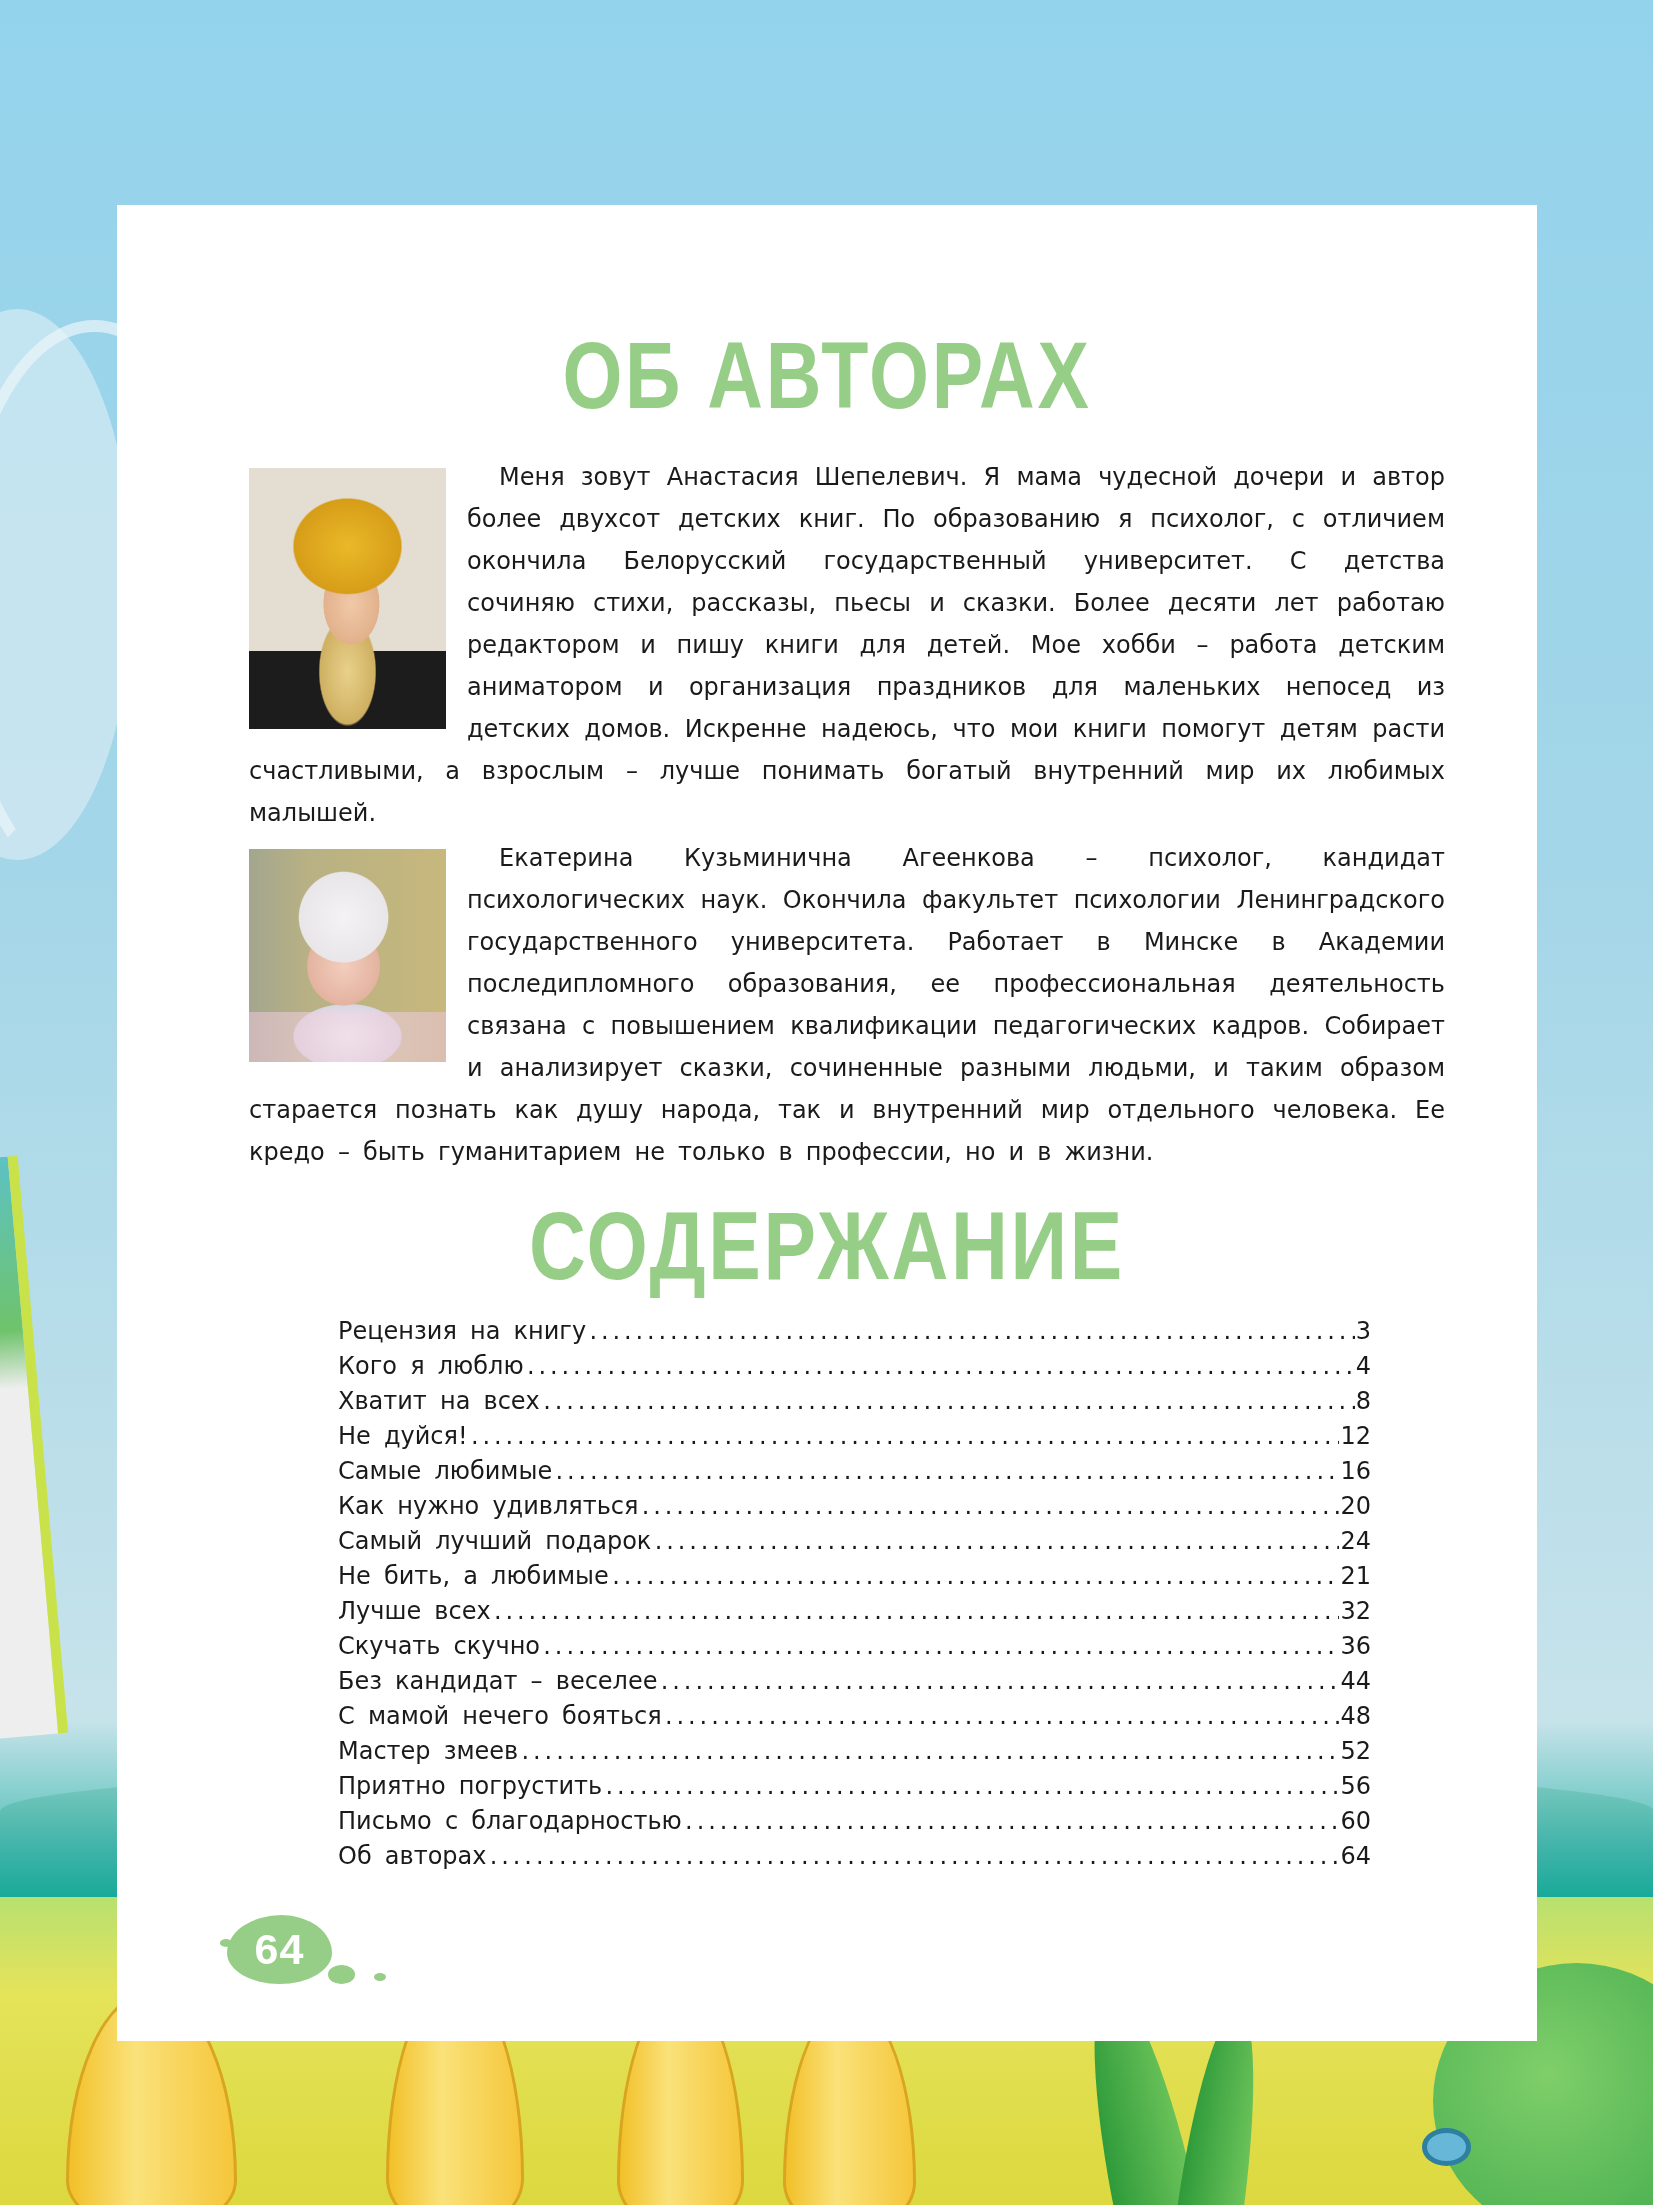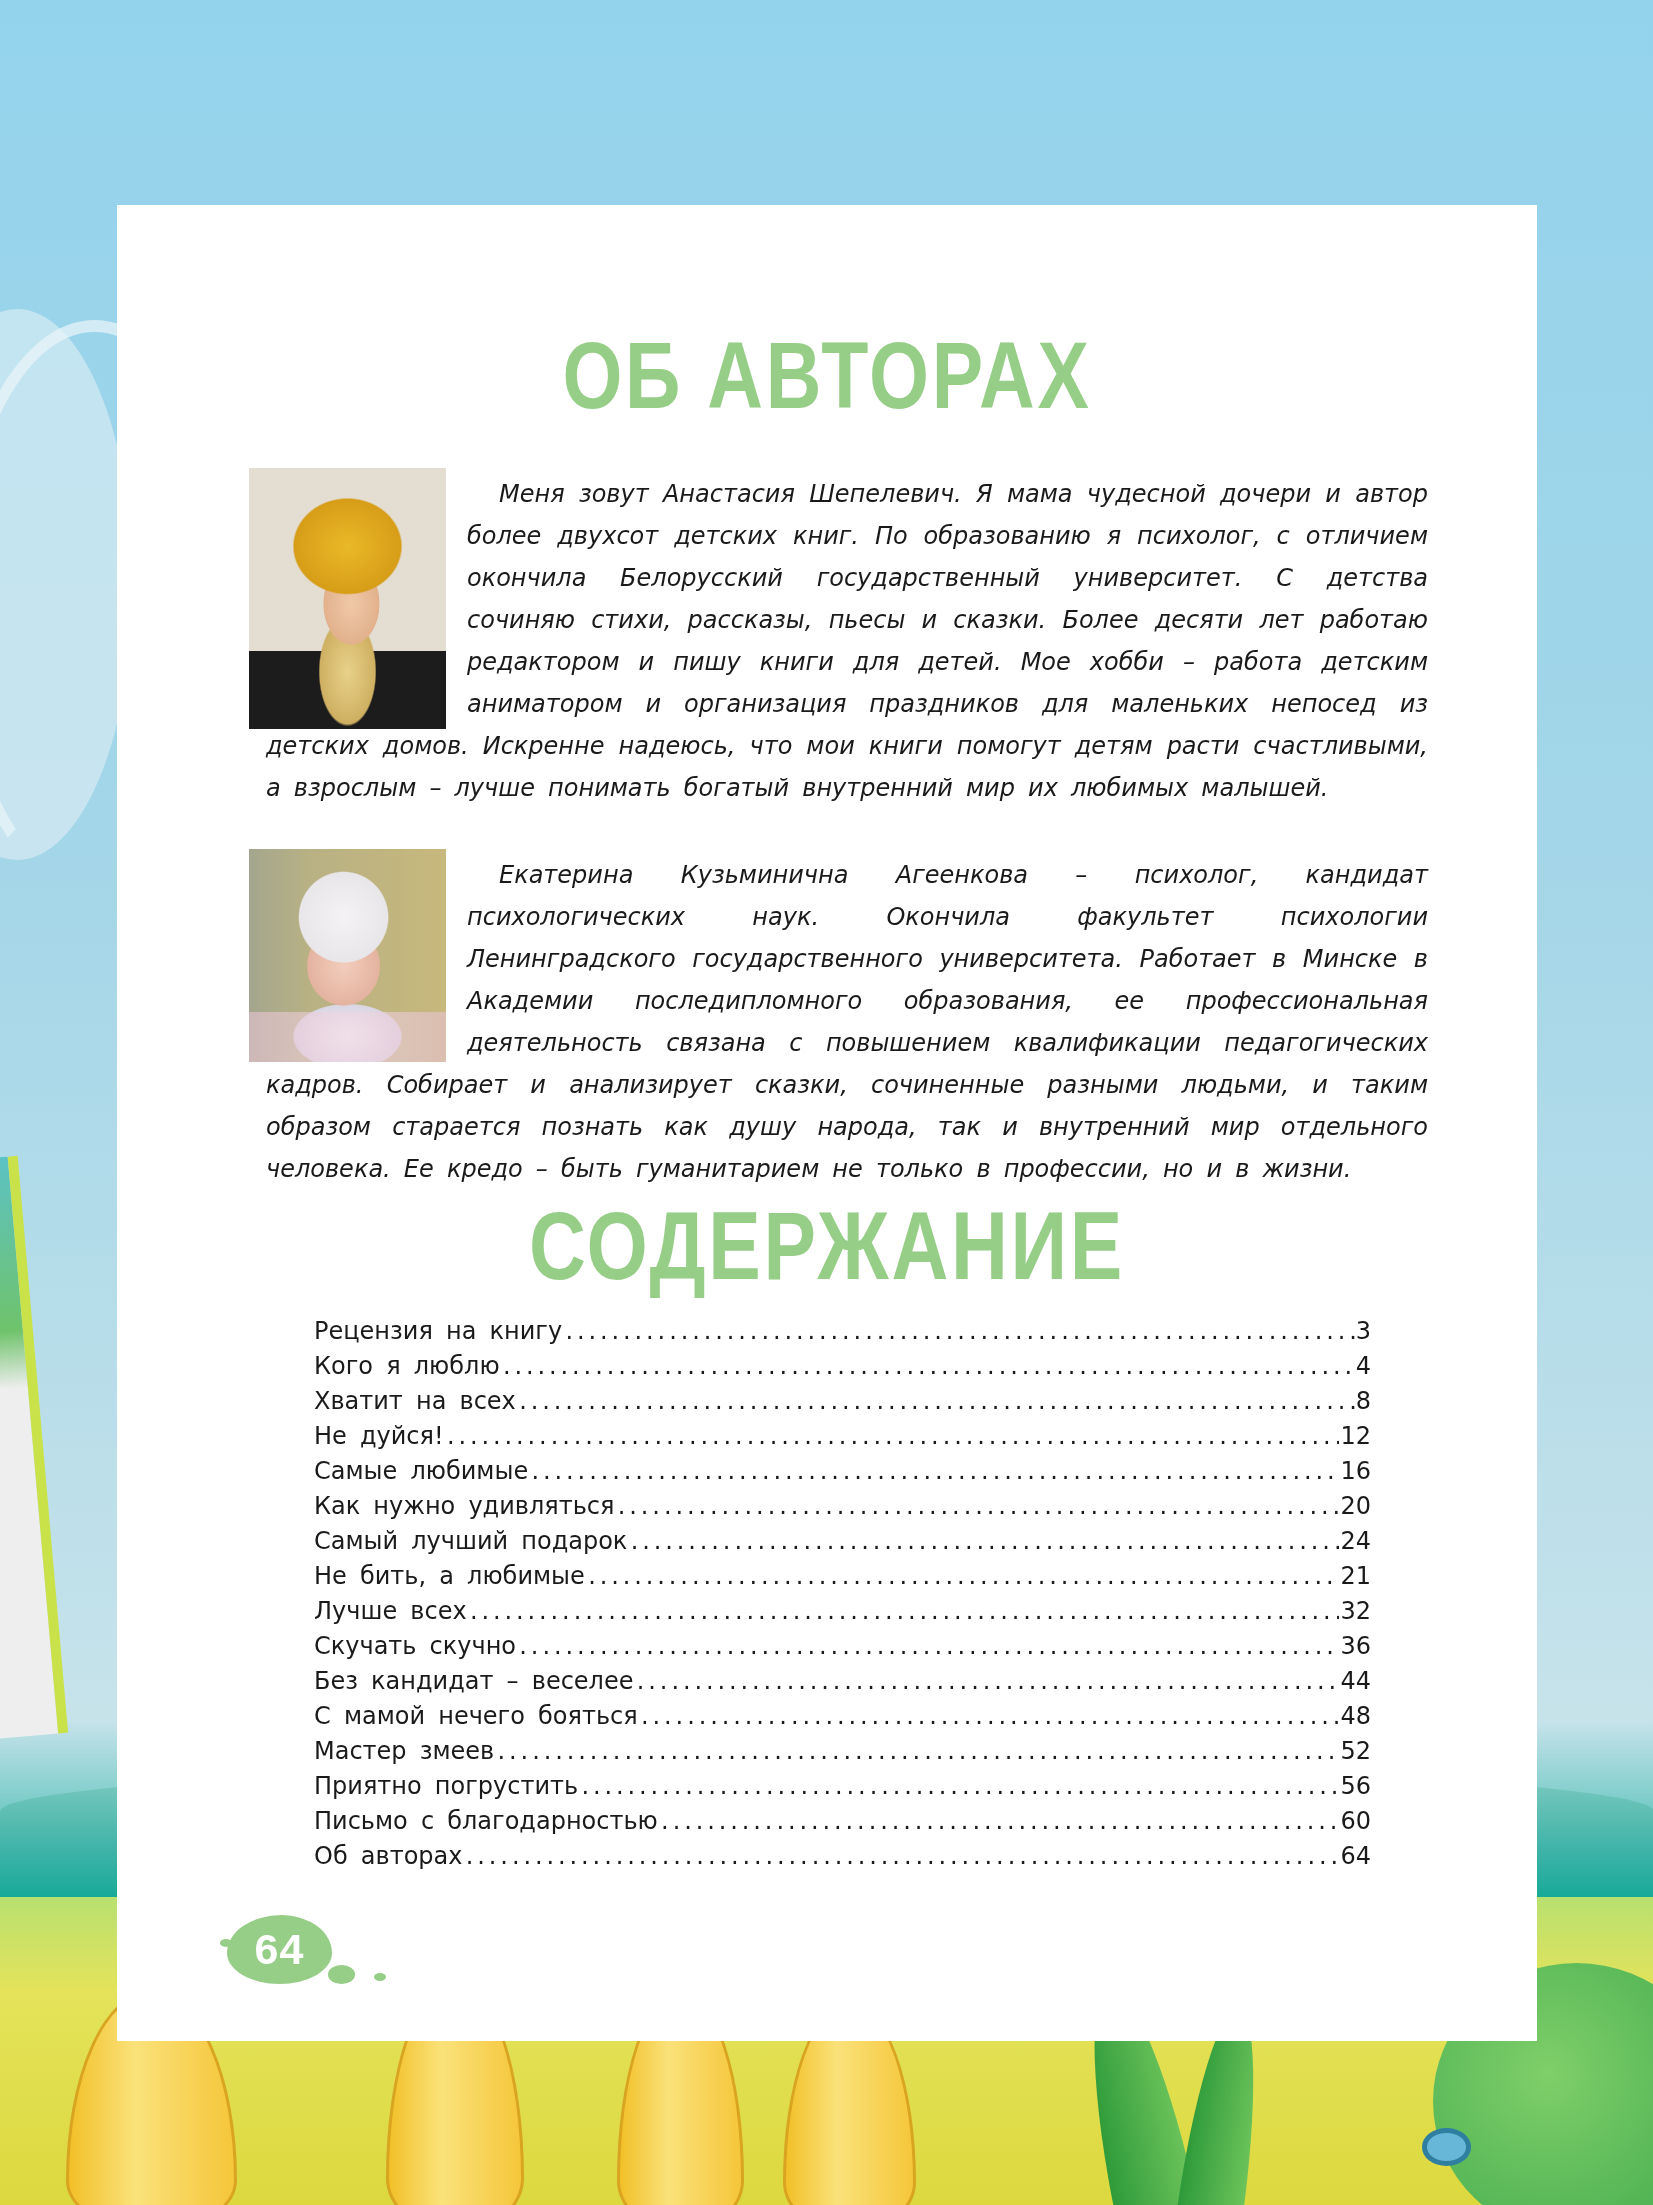--- a/index.html
+++ b/index.html
@@ -90,29 +90,29 @@
 
   .bio {
     position:absolute; left:132px; width:1196px;
     font-family:"DejaVu Sans", sans-serif; font-size:24px; line-height:42px;
     color:#1a1a1a; text-align:justify; word-spacing:5.5px;
   }
   .bio.b1 { top:251px; }
   .bio.b2 { top:632px; }
   .bio .float-spacer { float:left; width:218px; height:261px; }
   .bio.b2 .float-spacer { height:213px; }
-  .bio p { margin:17px; text-indent:32px;font-style:italic; }
+  .bio p { margin:0; text-indent:32px; }
 
   .toc {
     position:absolute; left:197px; top:1109px; width:1057px;
     font-family:"DejaVu Sans", sans-serif; font-size:24px; color:#1a1a1a;
   }
   .toc-row {
     display:flex; align-items:flex-start; height:35px; line-height:35px;
-    white-space:nowrap; overflow:hidden;
+    white-space:nowrap; overflow:hidden;margin-left:24px;
   }
   .toc-title { flex:0 0 auto; word-spacing:5.5px; padding-right:3.3px; }
   .toc-dots {
     flex:1 1 auto; overflow:hidden; letter-spacing:3.9px; color:#1a1a1a;
   }
   .toc-dots::before {
     content:"......................................................................................................................................................................";
   }
   .toc-page { flex:0 0 auto; padding-left:1.1px; }
 

